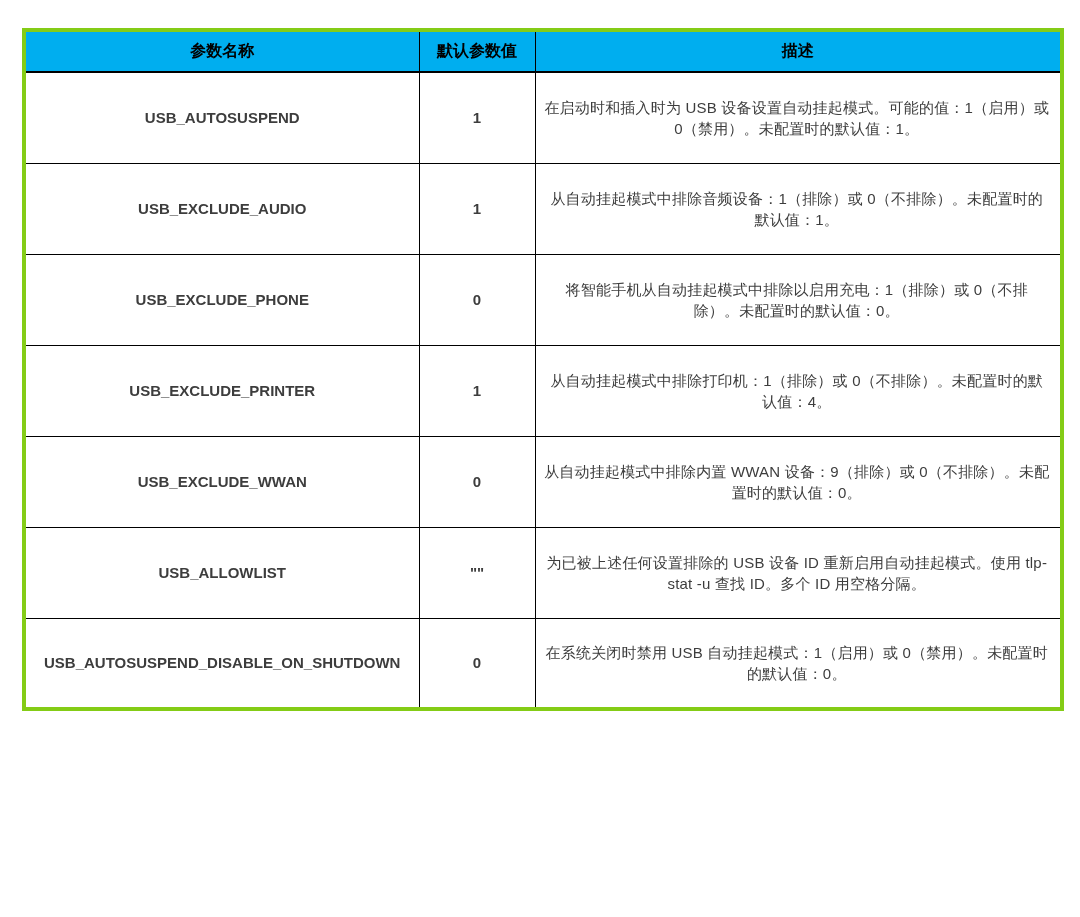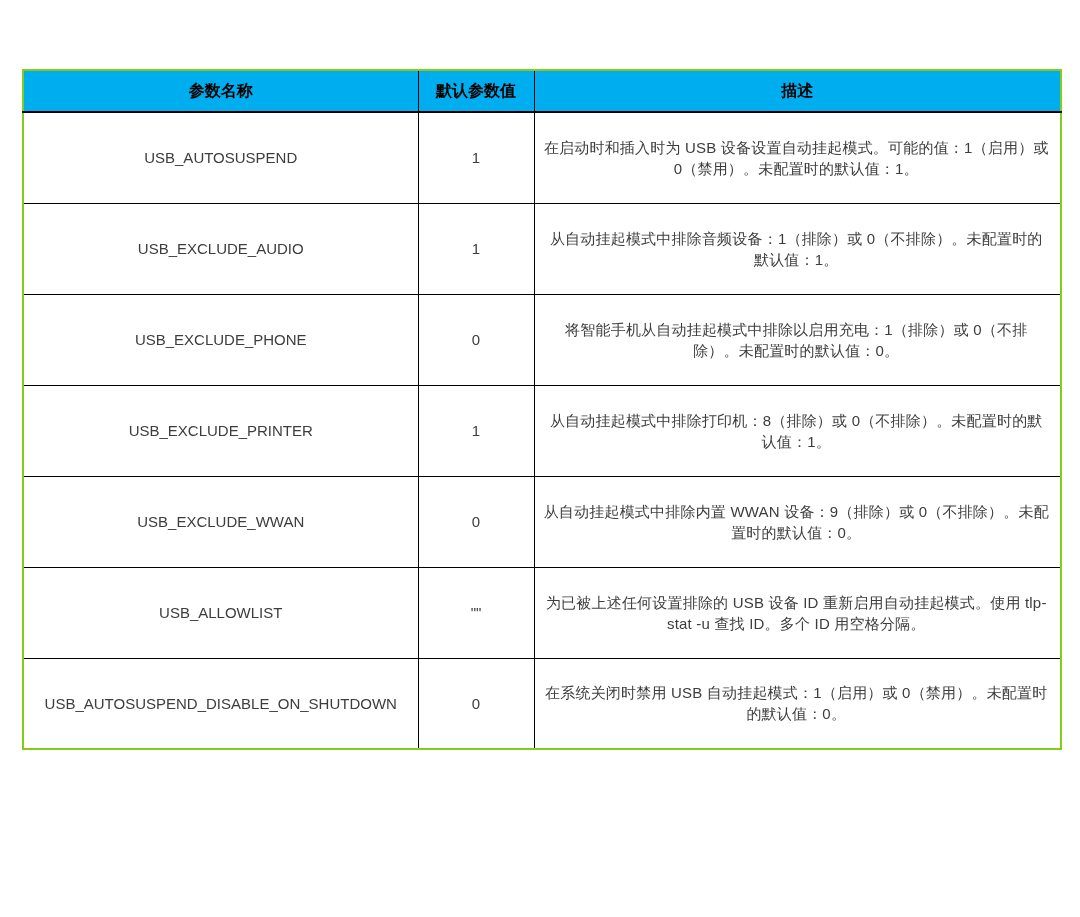--- a/index.html
+++ b/index.html
@@ -13,22 +13,21 @@
     height: 917px;
     background: #ffffff;
     box-sizing: border-box;
     padding: 28px 20px 0 22px;
     overflow: hidden;
   }
   table.params {
     border-collapse: collapse;
     table-layout: fixed;
     width: 1038px;
-    border: 2px solid #84cc16;
-    margin-top: 41px;
+    border: 4px solid #84cc16;
   }
   table.params th,
   table.params td {
     border: 1px solid #000000;
     box-sizing: border-box;
     vertical-align: middle;
     overflow: hidden;
   }
   table.params th {
     background: #00AEEF;
@@ -41,20 +40,21 @@
   }
   table.params td {
     height: 91px;
     font-size: 15px;
     color: #3d3d3d;
     background: #ffffff;
   }
   td.cell-center {
     text-align: center;
     padding: 3px 6px;
+    font-weight: bold;
   }
   td.cell-desc {
     text-align: center;
     padding: 0 10px 0 8px;
     line-height: 21px;
     letter-spacing: 0.2px;
   }
   col.c-name  { width: 395px; }
   col.c-value { width: 116px; }
   col.c-desc  { width: 527px; }
@@ -88,21 +88,21 @@
           <td class="cell-desc">从自动挂起模式中排除音频设备：1（排除）或 0（不排除）。未配置时的默认值：1。</td>
         </tr>
         <tr>
           <td class="cell-center">USB_EXCLUDE_PHONE</td>
           <td class="cell-center">0</td>
           <td class="cell-desc">将智能手机从自动挂起模式中排除以启用充电：1（排除）或 0（不排除）。未配置时的默认值：0。</td>
         </tr>
         <tr>
           <td class="cell-center">USB_EXCLUDE_PRINTER</td>
           <td class="cell-center">1</td>
-          <td class="cell-desc">从自动挂起模式中排除打印机：8（排除）或 0（不排除）。未配置时的默认值：1。</td>
+          <td class="cell-desc">从自动挂起模式中排除打印机：1（排除）或 0（不排除）。未配置时的默认值：4。</td>
         </tr>
         <tr>
           <td class="cell-center">USB_EXCLUDE_WWAN</td>
           <td class="cell-center">0</td>
           <td class="cell-desc">从自动挂起模式中排除内置 WWAN 设备：9（排除）或 0（不排除）。未配置时的默认值：0。</td>
         </tr>
         <tr>
           <td class="cell-center">USB_ALLOWLIST</td>
           <td class="cell-center">""</td>
           <td class="cell-desc">为已被上述任何设置排除的 USB 设备 ID 重新启用自动挂起模式。使用 tlp-stat -u 查找 ID。多个 ID 用空格分隔。</td>

